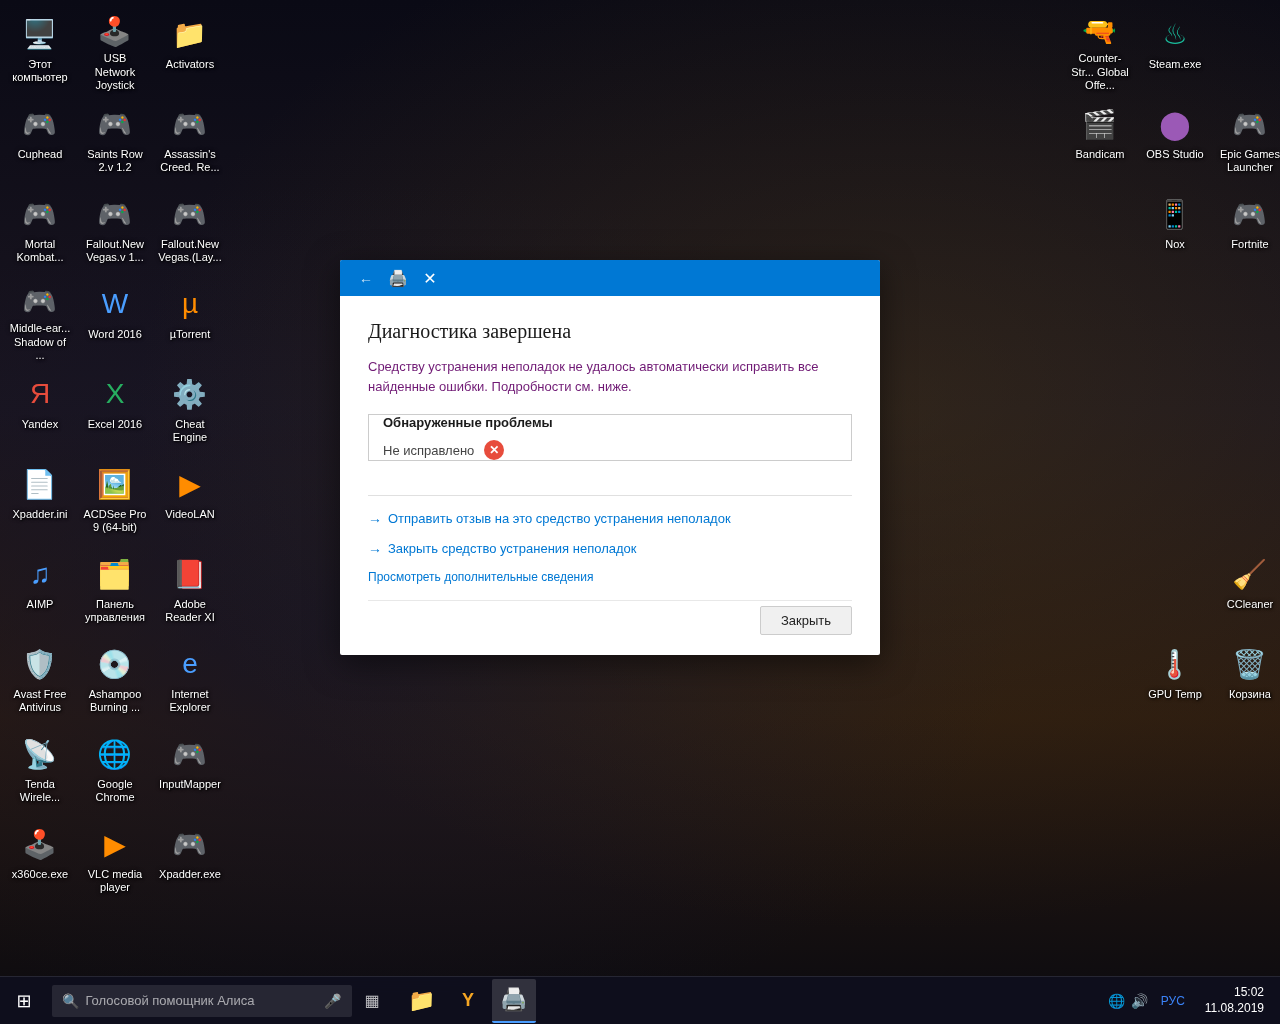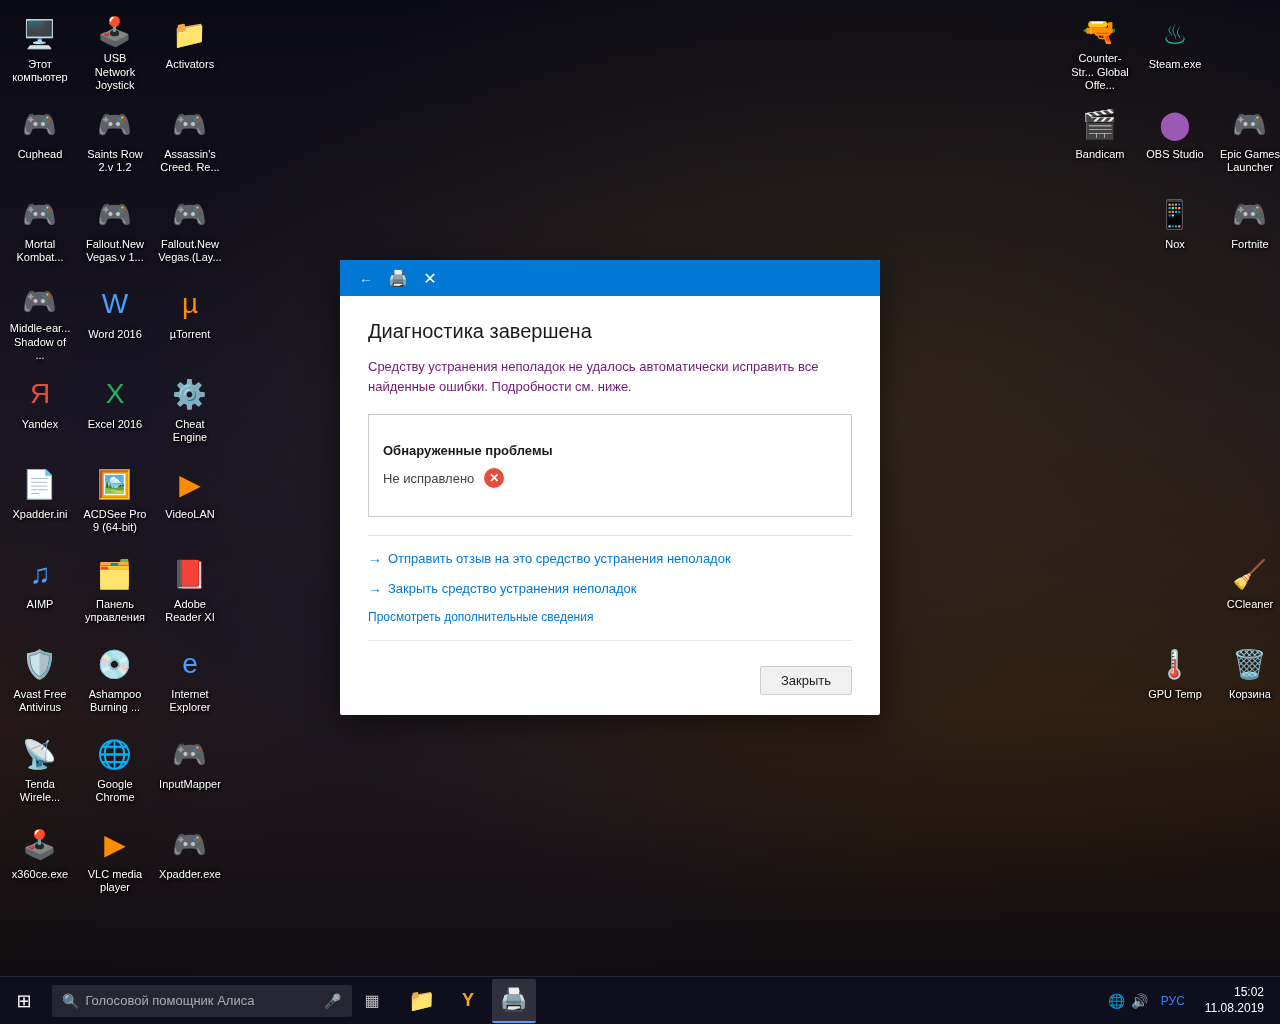--- a/index.html
+++ b/index.html
@@ -282,33 +282,34 @@
 
     .dialog-body {
       padding: 24px 28px 20px;
     }
 
     .dialog-heading {
       font-size: 20px;
       font-weight: 300;
       color: #1a1a1a;
       margin-bottom: 14px;
+      font-family: Liberation Serif, serif;
     }
 
     .dialog-desc {
       font-size: 13px;
       color: #701a75;
       line-height: 1.5;
       margin-bottom: 18px;
     }
 
     .problems-box {
       border: 1px solid #ccc;
-      padding: 28px 14px;
-      margin-bottom: 18px;
+      padding: 0 14px;
+      margin-bottom: 34px;
     }
 
     .problems-title {
       font-size: 13px;
       font-weight: 600;
       color: #1a1a1a;
       margin-bottom: 10px;
     }
 
     .problem-row {
@@ -370,21 +371,21 @@
       font-size: 12px;
       cursor: pointer;
       text-decoration: none;
       display: block;
       margin-bottom: 16px;
     }
 
     .dialog-footer {
       display: flex;
       justify-content: flex-end;
-      padding-top: 25px;
+      padding-top: 5px;
       border-top: 1px solid #e8e8e8;
     }
 
     .btn-close-dialog {
       background: #f0f0f0;
       border: 1px solid #ccc;
       padding: 6px 20px;
       font-size: 13px;
       cursor: pointer;
       border-radius: 2px;

